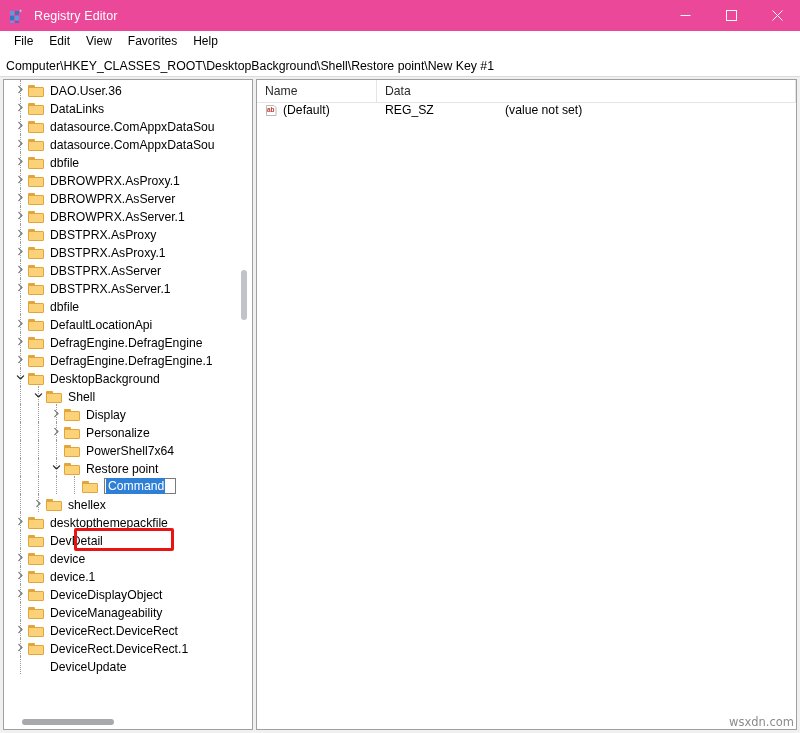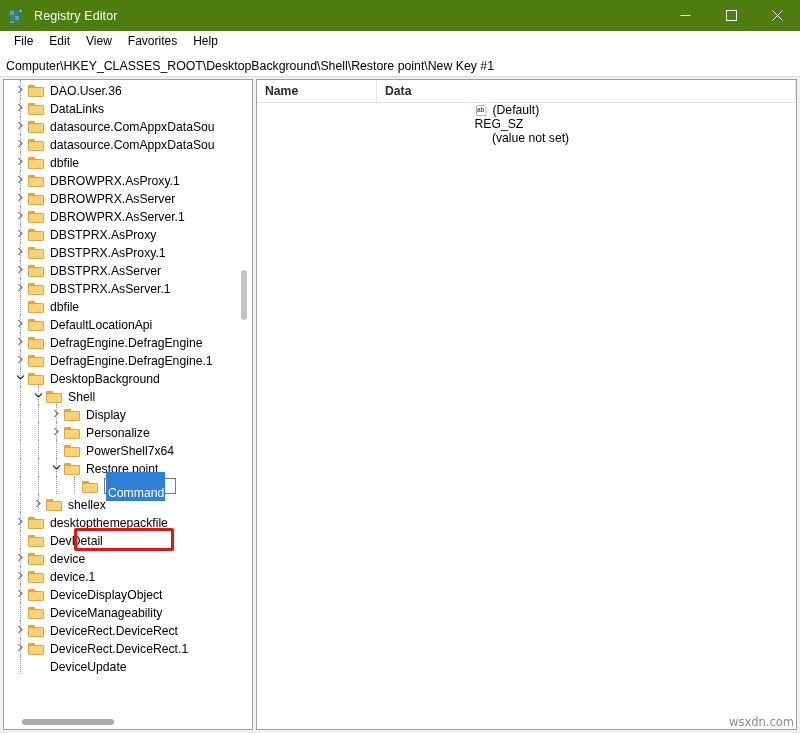--- a/index.html
+++ b/index.html
@@ -24,21 +24,21 @@
     width: 800px; height: 733px;
     background: #f0f0f0;
     box-sizing: border-box;
     display: flex;
     flex-direction: column;
   }
 
   
   .titlebar {
     height: 31px;
-    background: #4d7c0f;
+    background: #ec4899;
     display: flex;
     align-items: center;
     flex: none;
     position: relative;
     justify-content: center;
   }
   .app-icon {
     width: 16px; height: 16px;
     margin-left: 9px; margin-right: 9px;
     position: relative;
@@ -192,21 +192,21 @@
     display: flex;
     align-items: center;
     padding: 0 1px;
     box-sizing: border-box;
   }
   .rename-text {
     background: #2f7fd6;
     color: #ffffff;
     font-size: 12.2px;
     line-height: 14px;
-    padding: 14px 1px 1px 2px;
+    padding: 1px 1px 1px 2px;
     white-space: nowrap;
   }
   .rename-caret {
     width: 9px;
   }
   .highlight-rect {
     position: absolute;
     border: 3px solid #e81313;
     border-radius: 2px;
     pointer-events: none;
@@ -256,40 +256,38 @@
     display: flex;
     flex-direction: column;
   }
   .col-header {
     height: 22px;
     display: flex;
     align-items: stretch;
     border-bottom: 1px solid #e5e5e5;
     background: #ffffff;
     flex: none;
-    font-weight: bold;
   }
   .col-header .cell {
     display: flex;
     align-items: center;
     padding-left: 8px;
     font-size: 12.2px;
     color: #2b2b2b;
     box-sizing: border-box;
     border-right: 1px solid #e5e5e5;
   }
   .col-name { width: 120px; }
   .col-type { width: 120px; }
   .col-data { flex: 1 1 auto; border-right: none; }
 
   .value-row {
     height: 20px;
     display: flex;
-    align-items: center;
-    flex-direction: column;
+    align-items: flex-start;
   }
   .value-row .cell {
     display: flex;
     align-items: center;
     font-size: 12.2px;
     color: #000;
     box-sizing: border-box;
     padding-left: 8px;
   }
   .ab-icon {

